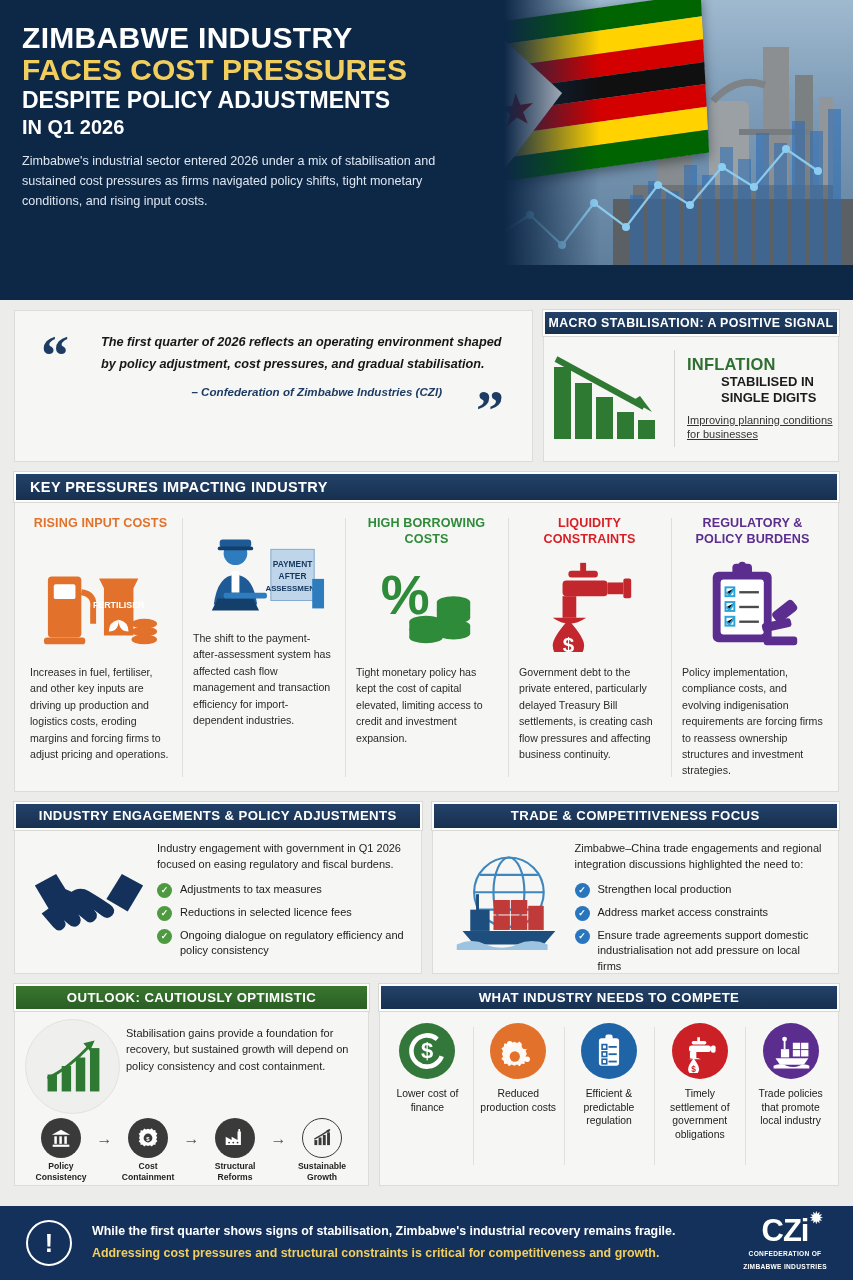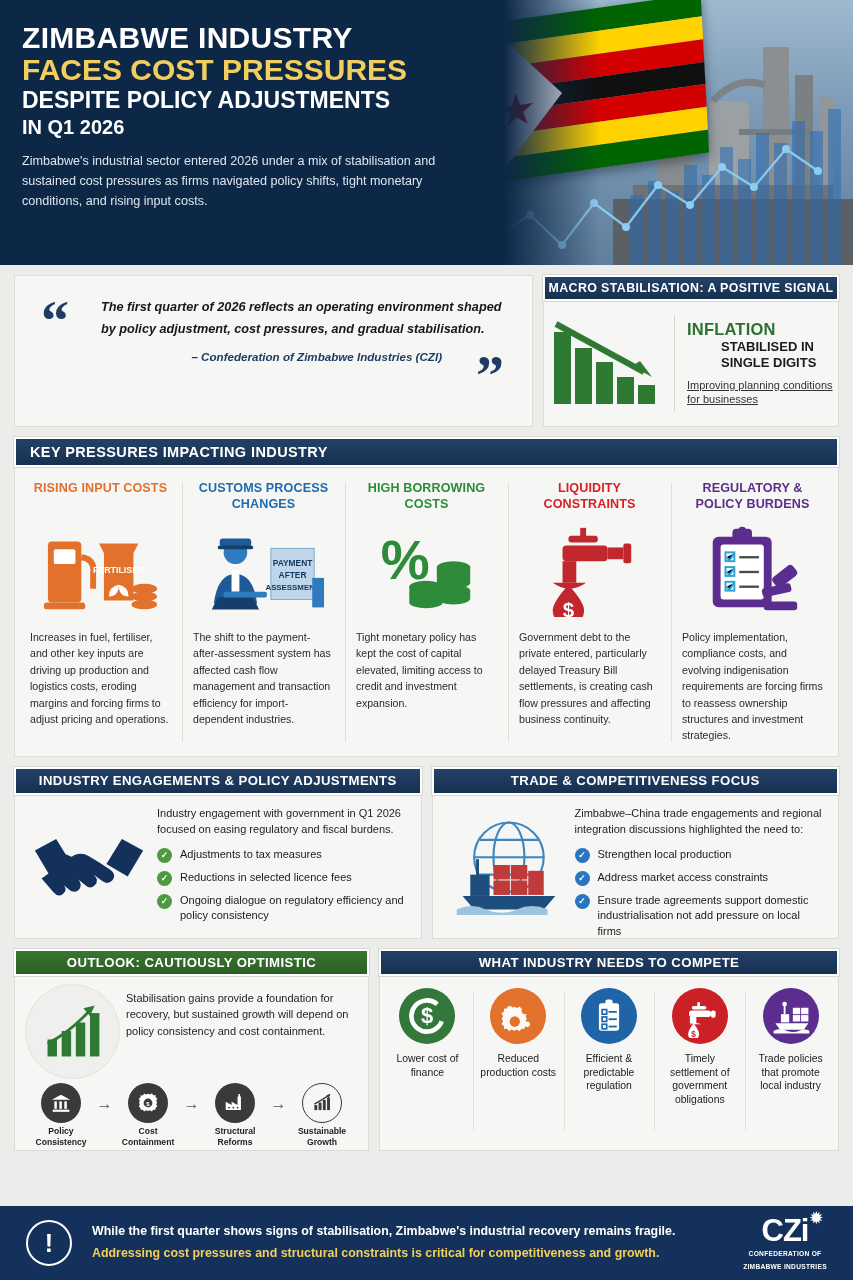--- a/index.html
+++ b/index.html
@@ -5,21 +5,21 @@
   * { box-sizing: border-box; margin: 0; padding: 0; }
   body {
     width: 853px; height: 1280px;
     font-family: "Liberation Sans", sans-serif;
     background: #e9e9e7;
     overflow: hidden;
   }
   .page { width: 853px; height: 1280px; position: relative; background: #ececeb; }
 
   
-  .hero { position: relative; height: 265px; background: #0d2747; overflow: hidden; }
+  .hero { position: relative; height: 300px; background: #0d2747; overflow: hidden; }
   .hero-art { position: absolute; right: 0; top: 0; width: 373px; height: 265px; overflow: hidden; }
   .sky { position:absolute; inset:0; background: linear-gradient(180deg,#9fb9cf 0%, #7e9cb8 40%, #5f7f9c 100%); }
   .plant { position:absolute; right:0; bottom:0; width:240px; height:230px; }
   .flag { position:absolute; left:10px; top:8px; width:215px; height:160px; transform: skewY(-5deg) rotate(-3deg); box-shadow: 0 4px 12px rgba(0,0,0,.4); }
   .flag div { height: 14.28%; }
   .flag-tri { position:absolute; left:0; top:0; width:0; height:0;
      border-top: 80px solid transparent; border-bottom: 80px solid transparent; border-left: 72px solid #fff; }
   .flag-tri2 { position:absolute; left:0; top:0; width:0; height:0;
      border-top: 80px solid transparent; border-bottom: 80px solid transparent; border-left: 64px solid #111; }
   .star { position:absolute; left:6px; top:50%; transform: translateY(-50%); font-size:44px; color:#D40000; line-height:1; }
@@ -251,21 +251,20 @@
             <path d="M78 58 q-10 2 -10 12 q10 0 10-12z M78 58 q10 2 10 12 q-10 0 -10-12z" fill="#fff"></path>
             <ellipse cx="104" cy="62" rx="13" ry="5" fill="#E2722B"></ellipse>
             <ellipse cx="104" cy="70" rx="13" ry="5" fill="#E2722B"></ellipse>
             <ellipse cx="104" cy="78" rx="13" ry="5" fill="#E2722B"></ellipse>
           </svg>
         </div>
         <div class="kp-text">Increases in fuel, fertiliser, and other key inputs are driving up production and logistics costs, eroding margins and forcing firms to adjust pricing and operations.</div>
       </div>
 
       <div class="kp-col">
-        <div class="kp-title" style="color:#1D6BB0">CUSTOMS PROCESS CHANGES</div>
         <div class="kp-icon">
           <svg viewBox="0 0 126 90" width="124" height="90">
             <ellipse cx="34" cy="26" rx="12" ry="12" fill="#2E7BBE"></ellipse>
             <rect x="18" y="12" width="32" height="8" rx="3" fill="#1D5A96"></rect>
             <rect x="16" y="19" width="36" height="4" rx="2" fill="#143F6B"></rect>
             <path d="M12 78 q4 -30 22 -30 q18 0 22 30z" fill="#1D5A96"></path>
             <rect x="30" y="44" width="8" height="22" fill="#fff"></rect>
             <path d="M16 72 l36 0 6 12 -48 0z" fill="#143F6B"></path>
             <rect x="22" y="66" width="44" height="6" rx="2" fill="#2E7BBE"></rect>
             <rect x="70" y="22" width="44" height="52" fill="#BFD6EA" stroke="#7FA9CF"></rect>

